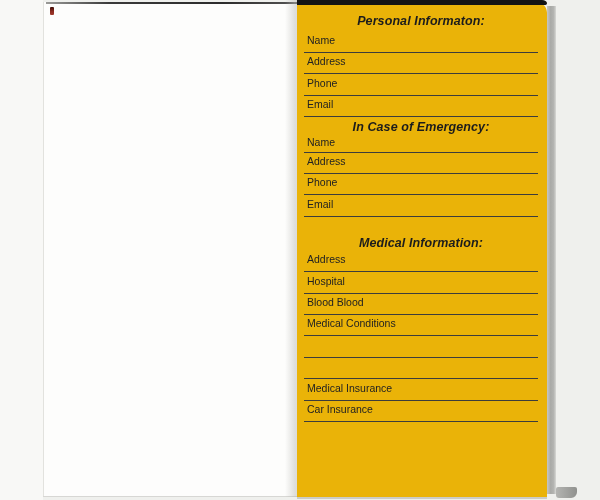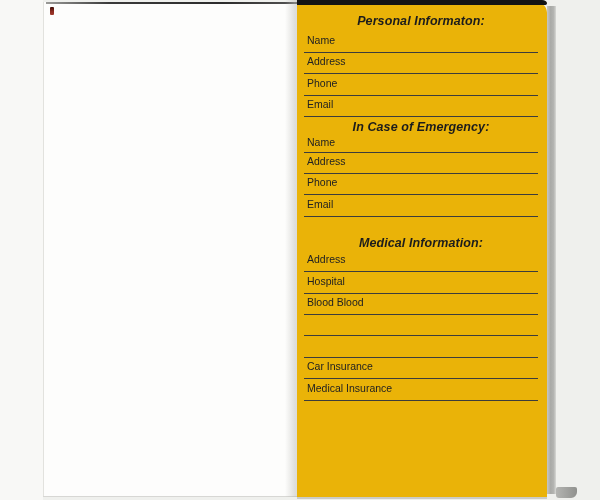--- a/index.html
+++ b/index.html
@@ -132,30 +132,33 @@
         <div class="row">
             <span class="lbl">Address</span>
           </div>
         <div class="row">
             <span class="lbl">Hospital</span>
           </div>
         <div class="row">
             <span class="lbl">Blood Blood</span>
           </div>
         <div class="row">
+            <span class="lbl">Medical Conditions</span>
+          </div>
+        <div class="row">
             <span class="lbl"></span>
           </div>
         <div class="row">
             <span class="lbl"></span>
           </div>
         <div class="row">
-            <span class="lbl">Car Insurance</span>
+            <span class="lbl">Medical Insurance</span>
           </div>
         <div class="row">
-            <span class="lbl">Medical Insurance</span>
+            <span class="lbl">Car Insurance</span>
           </div>
       </div>
 
     </div>
   </div>
 
   <div class="right-edge"></div>
   <div class="corner-smudge"></div>
 </div>
 

